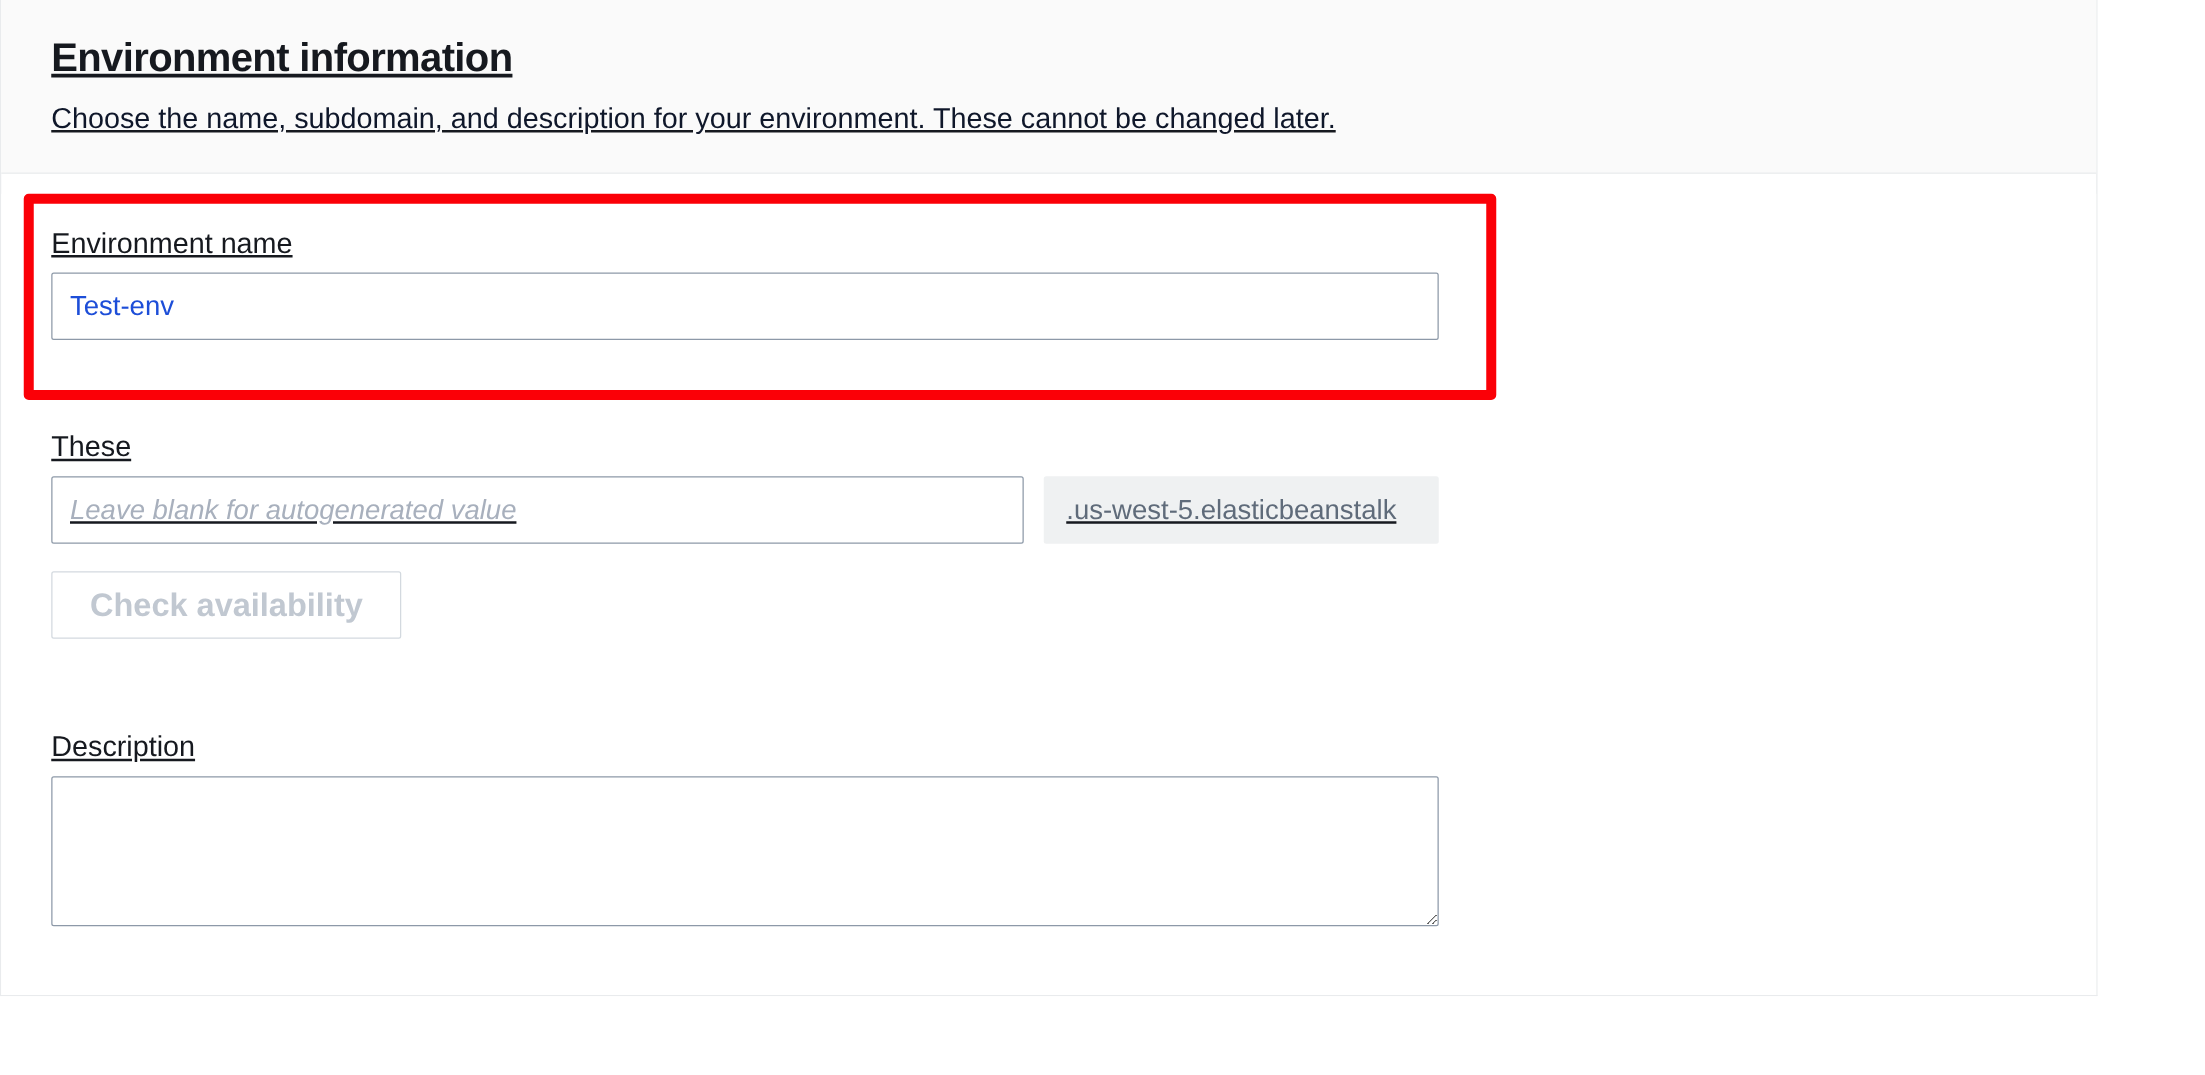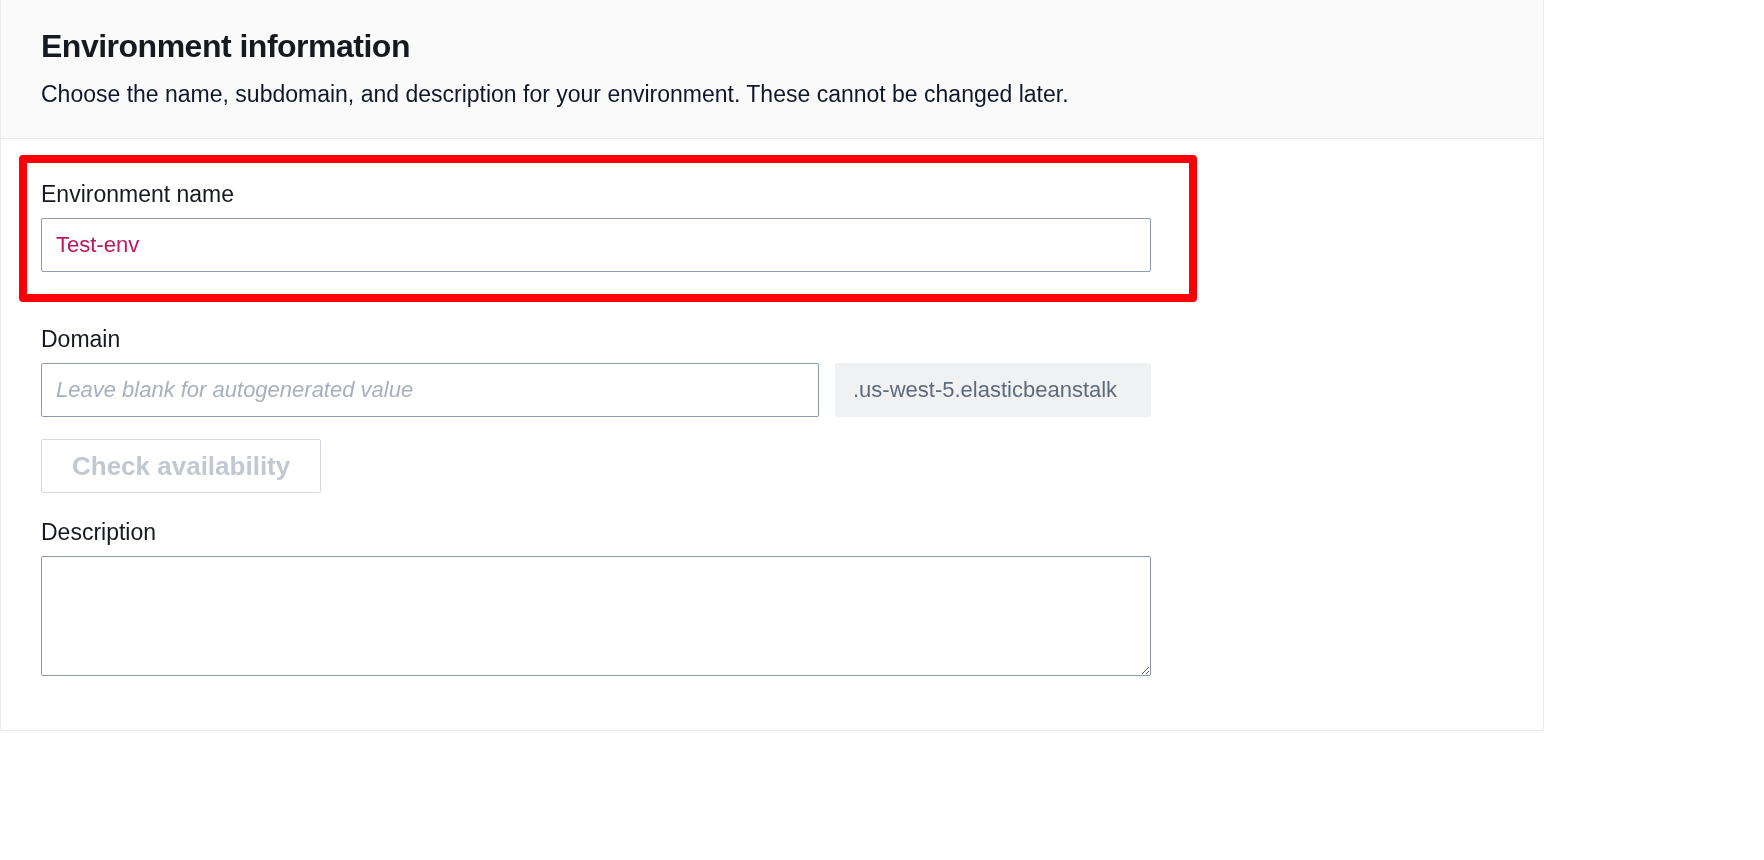--- a/index.html
+++ b/index.html
@@ -4,21 +4,22 @@
   <style>
     * { box-sizing: border-box; margin: 0; padding: 0; }
     body {
       font-family: -apple-system, BlinkMacSystemFont, "Segoe UI", Helvetica, Arial, sans-serif;
       background: #ffffff;
       color: #16191f;
     }
     .panel {
       border: 1px solid #e9ebed;
       border-top: none;
-      width: 1544px;
+      width: 1678px;
+      text-decoration: underline;
     }
     .panel-header {
       background: #fafafa;
       padding: 28px 40px 30px 40px;
       border-bottom: 1px solid #e9ebed;
     }
     .panel-title {
       font-size: 32px;
       font-weight: 700;
       color: #16191f;
@@ -44,32 +45,32 @@
       font-weight: 400;
       margin-bottom: 10px;
     }
     .text-input {
       width: 1110px;
       height: 54px;
       border: 1px solid #8d99a8;
       border-radius: 2px;
       padding: 0 14px;
       font-size: 22px;
-      color: #be185d;
+      color: #1d4ed8;
       background: #ffffff;
       font-family: inherit;
     }
     .text-input::placeholder {
       color: #a8b0bd;
       font-style: italic;
     }
     .highlight-box {
       border: 8px solid #fb0007;
       border-radius: 4px;
-      padding: 18px 14px 22px 14px;
+      padding: 18px 14px 40px 14px;
       margin-top: 16px;
       margin-left: -22px;
       width: 1178px;
     }
     .highlight-box .field-label { margin-top: 0; }
     .domain-row {
       display: flex;
       width: 1110px;
     }
     .domain-input {
@@ -107,21 +108,21 @@
       padding: 0 30px;
       border: 1px solid #d3d9df;
       background: #ffffff;
       border-radius: 2px;
       font-size: 26px;
       font-weight: 700;
       color: #c1c8d1;
       cursor: default;
       font-family: inherit;
     }
-    .description-group { margin-top: 26px; }
+    .description-group { margin-top: 73px; }
     .textarea-input {
       width: 1110px;
       height: 120px;
       border: 1px solid #8d99a8;
       border-radius: 2px;
       padding: 10px 14px;
       font-size: 22px;
       color: #16191f;
       background: #ffffff;
       font-family: inherit;
@@ -139,21 +140,21 @@
   </div>
 
   <div class="panel-body">
 
     <div class="highlight-box">
       <label class="field-label">Environment name</label>
       <input type="text" class="text-input" value="Test-env" style="">
     </div>
 
     <div class="field-group">
-      <label class="field-label">Domain</label>
+      <label class="field-label">These</label>
       <div class="domain-row">
         <input type="text" class="domain-input" placeholder="Leave blank for autogenerated value" style="">
         <div class="domain-suffix">.us-west-5.elasticbeanstalk</div>
       </div>
       <button class="check-btn" disabled="">Check availability</button>
     </div>
 
     <div class="field-group description-group">
       <label class="field-label">Description</label>
       <textarea class="textarea-input" style=""></textarea>

